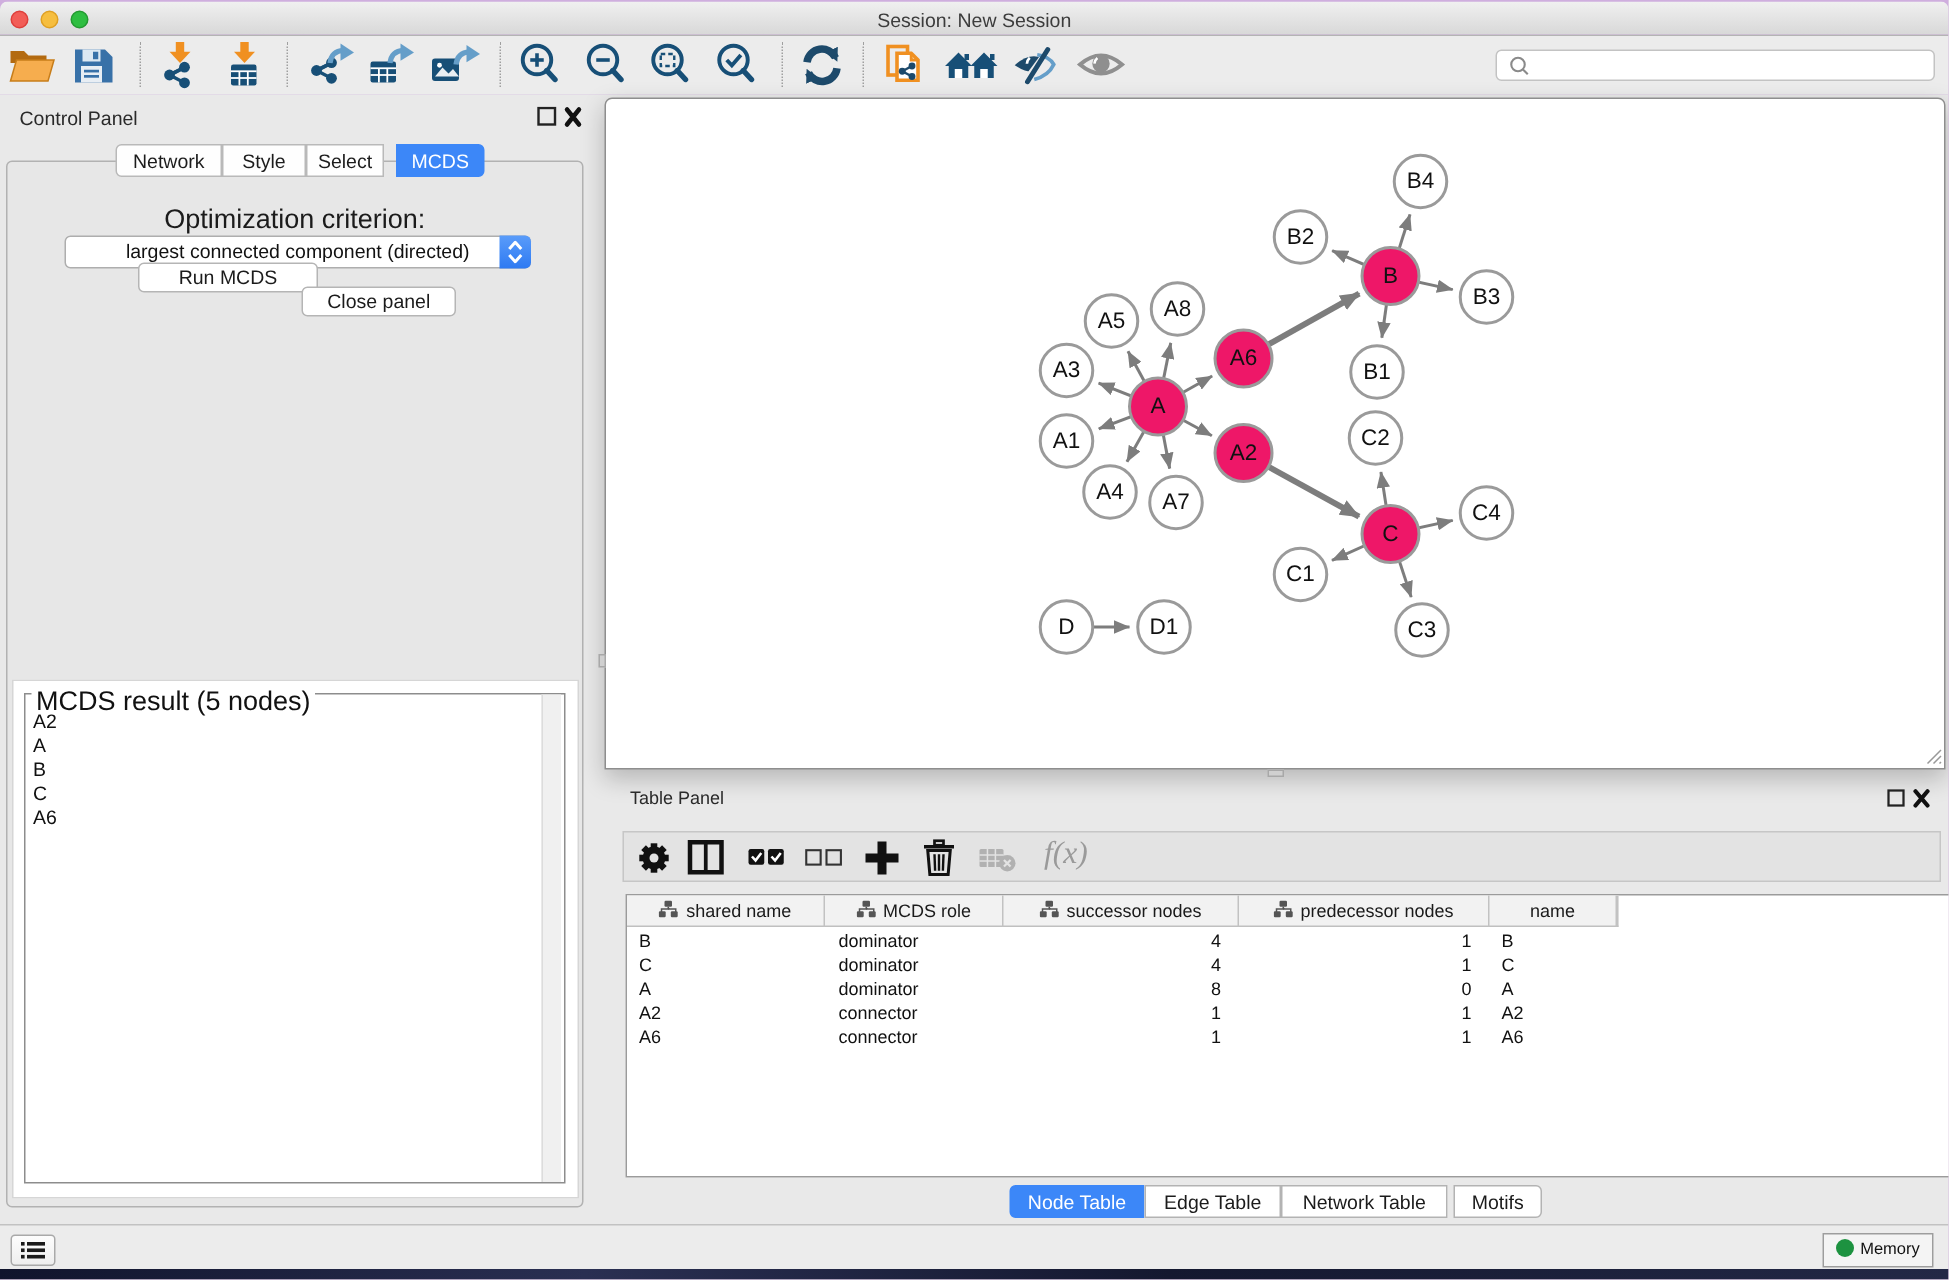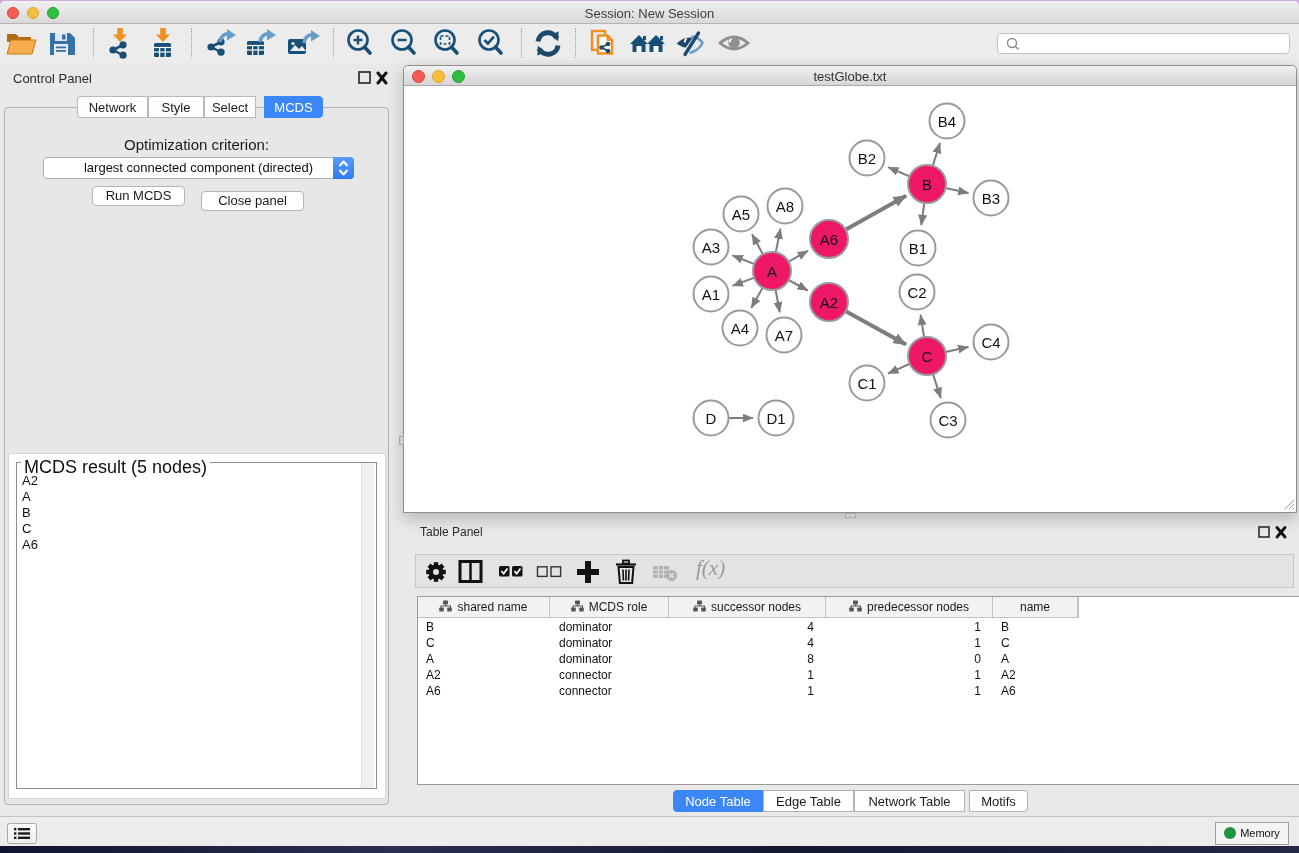--- a/index.html
+++ b/index.html
@@ -13,21 +13,21 @@
 .tsep{top:4px;height:30px;width:0;border-left:1px dotted #9f9f9f;position:absolute}
 .ticon{position:absolute;top:27px}
 #searchbox{left:997px;top:9px;width:293px;height:21px;background:#fff;border:1px solid #c3c3c3;border-radius:4px}
 
 #content{left:0;top:63px;width:1299px;height:753px;background:#e9e9e9}
 
 #cp-title{left:13px;top:71px;font-size:13px;color:#2a2a2a}
 #cp-pane{left:4px;top:107px;width:385px;height:698px;border:1px solid #b2b2b2;border-radius:4px;background:#e7e7e7}
 .tab{position:absolute;top:96px;height:22px;line-height:21px;font-size:13px;text-align:center;background:#fefefe;border:1px solid #b9b9b9;color:#1c1c1c}
 .tabsel{background:#3c87f8;color:#fff;border-color:#3c87f8}
-#opt-label{left:4px;top:136px;width:385px;text-align:center;font-size:15px;color:#1b1b1b}
+#opt-label{left:4px;top:136px;width:385px;text-align:center;font-size:18px;color:#1b1b1b}
 #dropdown{left:43px;top:157px;width:311px;height:22px;background:#fff;border:1px solid #aeaeae;border-radius:4px;font-size:13px;text-align:center;line-height:20px;color:#111}
 #dd-btn{left:333px;top:157px;width:21px;height:22px;background:linear-gradient(#5a9cfa,#2e7af2);border-radius:0 4px 4px 0}
 .btn{position:absolute;height:20px;background:#fff;border:1px solid #b5b5b5;border-radius:4px;font-size:13px;text-align:center;line-height:18px;color:#1b1b1b}
 #mcds-white{left:8px;top:453px;width:378px;height:346px;background:#fff;border:1px solid #d6d6d6}
 #mcds-fs{left:16px;top:462px;width:361px;height:327px;border:1px solid #8d8d8d;background:#fff}
 #mcds-legend{left:21px;top:455px;background:#fff;padding:2px 3px;font-size:18px;color:#111}
 #mcds-list{left:22px;top:473px;font-size:13px;color:#111;line-height:16px}
 #mcds-sb{left:361px;top:463px;width:13px;height:325px;background:#f0f0f0;border-left:1px solid #dcdcdc}
 
 #netwin{left:403px;top:65px;width:894px;height:448px;background:#fff;border:1px solid #8e8e8e;border-radius:5px 5px 0 0;box-shadow:0 6px 16px rgba(0,0,0,.22)}
@@ -228,35 +228,29 @@
 <div class="tab" style="left:77px;width:71px;border-radius:4px 0 0 4px">Network</div>
 <div class="tab" style="left:148px;width:56px">Style</div>
 <div class="tab" style="left:204px;width:52px">Select</div>
 <div class="tab tabsel" style="left:264px;width:59px;border-radius:0 4px 4px 0">MCDS</div>
 <div class="abs" id="opt-label">Optimization criterion:</div>
 <div class="abs" id="dropdown">largest connected component (directed)</div>
 <div class="abs" id="dd-btn"><svg width="21" height="22" viewBox="0 0 21 22">
       <path d="M6.5 9 L10.5 4.5 L14.5 9" fill="none" stroke="#fff" stroke-width="2" stroke-linejoin="round"></path>
       <path d="M6.5 13 L10.5 17.5 L14.5 13" fill="none" stroke="#fff" stroke-width="2" stroke-linejoin="round"></path>
     </svg></div>
-<div class="btn" style="left:92px;top:186px;width:93px">Run MCDS</div>
+<div class="btn" style="left:92px;top:175px;width:120px">Run MCDS</div>
 <div class="btn" style="left:201px;top:191px;width:103px">Close panel</div>
 <div class="abs" id="mcds-white"></div>
 <div class="abs" id="mcds-fs"></div>
 <div class="abs" id="mcds-sb"></div>
 <div class="abs" id="mcds-legend">MCDS result (5 nodes)</div>
 <div class="abs" id="mcds-list">A2<br>A<br>B<br>C<br>A6</div>
 
 <div class="abs" id="netwin">
-  <div class="abs" id="net-tb">
-    <div class="abs tl" style="left:8px;background:#f25d57;border:1px solid #de3f3b"></div>
-    <div class="abs tl" style="left:28px;background:#f6be3f;border:1px solid #dfa023"></div>
-    <div class="abs tl" style="left:48px;background:#2ebe41;border:1px solid #249a31"></div>
-    <div class="abs" id="net-title">testGlobe.txt</div>
-  </div>
   <svg class="abs" style="left:0;top:20px" width="892" height="426" viewBox="0 0 892 426" font-family="Liberation Sans,sans-serif">
     <defs>
       <marker id="ah" markerUnits="userSpaceOnUse" markerWidth="11" markerHeight="9" refX="10.5" refY="4.5" orient="auto">
           <path d="M0 0 L11 4.5 L0 9 z" fill="#7d7d7d"></path>
         </marker>
       <marker id="ah2" markerUnits="userSpaceOnUse" markerWidth="13.5" markerHeight="11" refX="12.5" refY="5.5" orient="auto">
           <path d="M0 0 L13.5 5.5 L0 11 z" fill="#7d7d7d"></path>
         </marker>
     </defs>
     <g>

